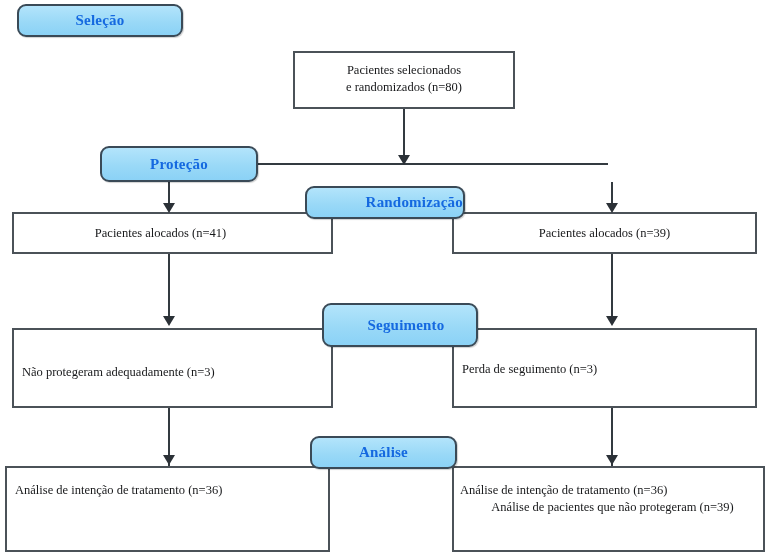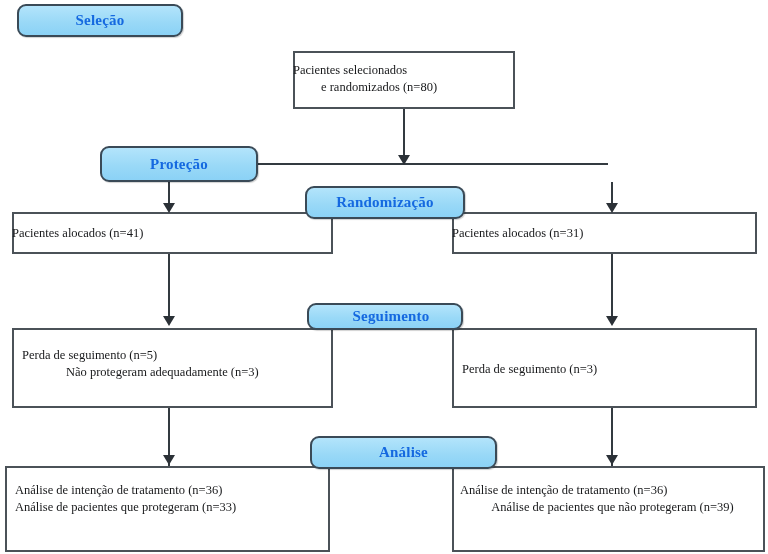--- a/index.html
+++ b/index.html
@@ -30,21 +30,21 @@
   .box-text {
     position: absolute;
     box-sizing: border-box;
     font-size: 12.5px;
     color: #17181a;
     line-height: 17px;
     white-space: pre-line;
     z-index: 3;
   }
   .box-text.center {
-    text-align: left;
+    text-align: center;
     width: 100%;
     left: 0;
   }
 
   
   .stage {
     position: absolute;
     box-sizing: border-box;
     background: linear-gradient(180deg, #b3e4fb 0%, #9ad9f7 55%, #8bd2f6 100%);
     border: 2px solid #3a4a57;
@@ -88,21 +88,21 @@
 <body>
 
 <div id="flowchart">
 
   <div class="stage" style="left:17px; top:4px; width:166px; height:33px;">
     <span>Seleção</span>
   </div>
 
   <div class="box" style="left:293px; top:51px; width:222px; height:58px;"></div>
   <div class="box-text center" style="left:293px; top:62px; width:222px;">Pacientes selecionados</div>
-  <div class="box-text center" style="left:293px; top:79px; width:222px;margin-left:28px;">e randomizados (n=80)</div>
+  <div class="box-text center" style="left:293px; top:79px; width:222px;">e randomizados (n=80)</div>
 
   <div class="vline" style="left:403px; top:109px; height:54px;"></div>
   <div class="arrowhead" style="left:398px; top:155px;"></div>
 
   <div class="hline" style="left:178px; top:163px; width:430px;"></div>
 
   <div class="stage" style="left:100px; top:146px; width:158px; height:36px;">
     <span>Proteção</span>
   </div>
 
@@ -110,54 +110,52 @@
   <div class="vline" style="left:168px; top:182px; height:26px;"></div>
   <div class="arrowhead" style="left:163px; top:203px;"></div>
 
   <div class="vline" style="left:611px; top:182px; height:26px;"></div>
   <div class="arrowhead" style="left:606px; top:203px;"></div>
 
   <div class="box" style="left:12px; top:212px; width:321px; height:42px;"></div>
   <div class="box-text center" style="left:12px; top:225px; width:297px;">Pacientes alocados (n=41)</div>
 
   <div class="box" style="left:452px; top:212px; width:305px; height:42px;"></div>
-  <div class="box-text center" style="left:452px; top:225px; width:305px;">Pacientes alocados (n=31)</div>
+  <div class="box-text center" style="left:452px; top:225px; width:305px;">Pacientes alocados (n=39)</div>
 
-  <div class="stage" style="left:305px; top:186px; width:160px; height:33px;">
+  <div class="stage" style="left:305px; top:186px; width:160px; height:33px;justify-content:flex-end;">
     <span>Randomização</span>
   </div>
 
   <div class="vline" style="left:168px; top:254px; height:62px;"></div>
   <div class="arrowhead" style="left:163px; top:316px;"></div>
 
   <div class="vline" style="left:611px; top:254px; height:62px;"></div>
   <div class="arrowhead" style="left:606px; top:316px;"></div>
 
   <div class="box" style="left:12px; top:328px; width:321px; height:80px;"></div>
-  <div class="box-text" style="left:22px; top:347px; width:305px;">Perda de seguimento (n=5)</div>
-  <div class="box-text" style="left:22px; top:364px; width:305px;margin-left:44px;">Não protegeram adequadamente (n=3)</div>
+  <div class="box-text" style="left:22px; top:364px; width:305px;">Não protegeram adequadamente (n=3)</div>
 
   <div class="box" style="left:452px; top:328px; width:305px; height:80px;"></div>
   <div class="box-text" style="left:462px; top:361px; width:290px;">Perda de seguimento (n=3)</div>
 
-  <div class="stage" style="left:307px; top:303px; width:156px; height:27px;padding-left:12px;">
+  <div class="stage" style="left:322px; top:303px; width:156px; height:44px;padding-left:12px;">
     <span>Seguimento</span>
   </div>
 
   <div class="vline" style="left:168px; top:408px; height:58px;"></div>
   <div class="arrowhead" style="left:163px; top:455px;"></div>
 
   <div class="vline" style="left:611px; top:408px; height:58px;"></div>
   <div class="arrowhead" style="left:606px; top:455px;"></div>
 
   <div class="box" style="left:5px; top:466px; width:325px; height:86px;"></div>
   <div class="box-text" style="left:15px; top:482px; width:312px;">Análise de intenção de tratamento (n=36)</div>
-  <div class="box-text" style="left:15px; top:499px; width:312px;">Análise de pacientes que protegeram (n=33)</div>
 
   <div class="box" style="left:452px; top:466px; width:313px; height:86px;"></div>
   <div class="box-text" style="left:460px; top:482px; width:305px;">Análise de intenção de tratamento (n=36)</div>
   <div class="box-text" style="left:460px; top:499px; width:305px;text-align:center;">Análise de pacientes que não protegeram (n=39)</div>
 
-  <div class="stage" style="left:310px; top:436px; width:187px; height:33px;">
+  <div class="stage" style="left:310px; top:436px; width:147px; height:33px;">
     <span>Análise</span>
   </div>
 
 </div>
 
 </body></html>

